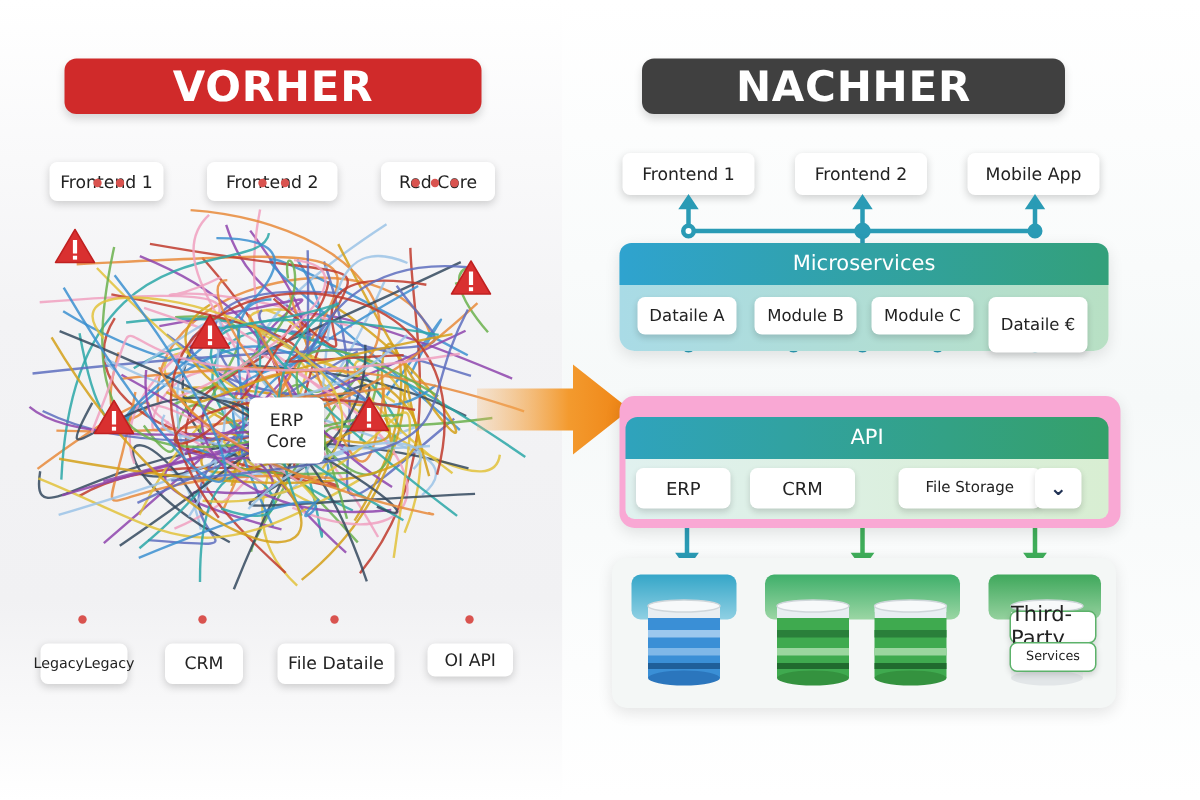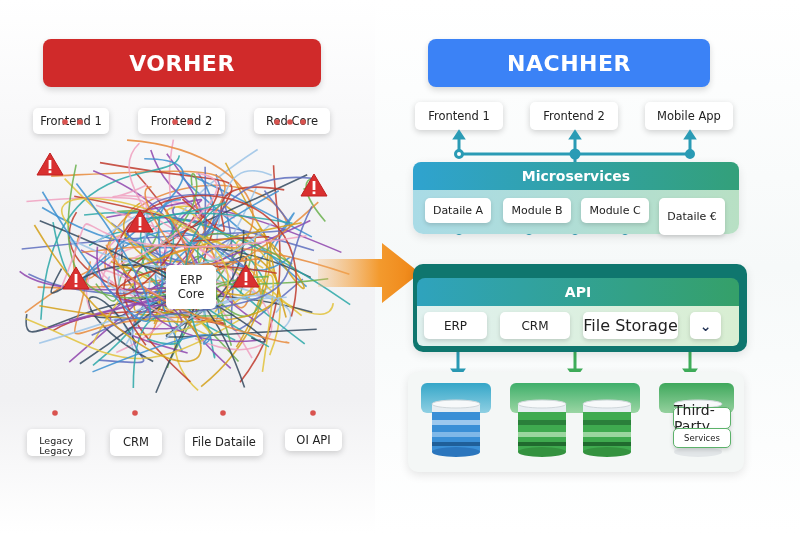--- a/index.html
+++ b/index.html
@@ -1,29 +1,29 @@
 <!DOCTYPE html>
 <html><head>
 <meta charset="utf-8">
 <style>
   html,body{margin:0;padding:0;}
   body{width:800px;height:533px;position:relative;overflow:hidden;background:#ffffff;font-family:"DejaVu Sans","Liberation Sans",sans-serif;}
   .panel-left{position:absolute;left:0;top:0;width:375px;height:533px;background:linear-gradient(180deg,#ffffff 0%,#f3f3f5 40%,#f1f1f3 75%,#ffffff 100%);}
   .panel-right{position:absolute;left:375px;top:0;width:425px;height:533px;background:linear-gradient(180deg,#ffffff 0%,#f6f9f9 50%,#ffffff 100%);}
-  .banner{position:absolute;height:48px;border-radius:8px;color:#fff;font-weight:bold;font-size:22px;display:flex;align-items:center;justify-content:center;letter-spacing:0.5px;box-shadow:0 3px 6px rgba(0,0,0,0.15);text-align:center;}
+  .banner{position:absolute;height:37px;border-radius:8px;color:#fff;font-weight:bold;font-size:28px;display:flex;align-items:center;justify-content:center;letter-spacing:0.5px;box-shadow:0 3px 6px rgba(0,0,0,0.15);text-align:center;}
   .banner::after{content:"";position:absolute;bottom:-7px;left:50%;margin-left:-7px;border-left:7px solid transparent;border-right:7px solid transparent;border-top:7px solid inherit;}
   .banner-red{left:43px;top:39px;width:278px;background:#d02a2a;}
   .banner-red::after{border-top-color:#d02a2a;}
-  .banner-green{left:428px;top:39px;width:282px;background:#3b82f6;}
+  .banner-green{left:428px;top:39px;width:282px;background:#404040;}
   .banner-green::after{border-top-color:#3f9d44;}
   .node{position:absolute;background:#fff;border-radius:5px;box-shadow:0 2px 6px rgba(0,0,0,0.18);display:flex;align-items:center;justify-content:center;font-size:11.5px;color:#222;text-align:center;line-height:1.25;}
   .warn{position:absolute;width:28px;height:24px;}
   .arrow{position:absolute;left:318px;top:243px;width:102px;height:60px;}
   .layer{position:absolute;border-radius:10px;box-shadow:0 3px 10px rgba(0,0,0,0.10);}
-  .layer-head{position:absolute;left:0;right:0;top:0;height:28px;border-radius:8px 8px 0 0;color:#fff;font-weight:bold;font-size:14px;display:flex;align-items:center;justify-content:center;}
+  .layer-head{position:absolute;left:0;right:0;top:0;height:28px;border-radius:8px 8px 0 0;color:#fff;font-weight:normal;font-size:14px;display:flex;align-items:center;justify-content:center;}
   .mod{position:absolute;background:#fff;border-radius:5px;box-shadow:0 2px 4px rgba(0,0,0,0.15);display:flex;align-items:center;justify-content:center;font-size:11px;color:#222;}
   .db{position:absolute;width:50px;height:58px;}
   svg{overflow:visible;}
 </style>
 </head>
 <body>
 
 <div class="panel-left"></div>
 <div class="panel-right"></div>
 
@@ -181,21 +181,21 @@
     <path d="M14 1 L27 23 L1 23 Z" fill="#d93030" stroke="#c02020" stroke-linejoin="round"></path>
     <rect x="12.6" y="8" width="2.8" height="9" fill="#fff"></rect>
     <rect x="12.6" y="18.5" width="2.8" height="2.6" fill="#fff"></rect>
   </svg>
 <svg class="warn" style="left:232px;top:264px;" viewBox="0 0 28 24">
     <path d="M14 1 L27 23 L1 23 Z" fill="#d93030" stroke="#c02020" stroke-linejoin="round"></path>
     <rect x="12.6" y="8" width="2.8" height="9" fill="#fff"></rect>
     <rect x="12.6" y="18.5" width="2.8" height="2.6" fill="#fff"></rect>
   </svg>
 
-<div class="node" style="left:27px;top:429px;width:58px;height:27px;flex-direction:column;font-size:9.5px;line-height:1.05;justify-content:flex-end;">
+<div class="node" style="left:27px;top:429px;width:58px;height:27px;font-size:9.5px;line-height:1.05;">
   <span>Legacy</span>
   <span>Legacy</span>
 </div>
 <div class="node" style="left:110px;top:429px;width:52px;height:27px;">CRM</div>
 <div class="node" style="left:185px;top:429px;width:78px;height:27px;">File Dataile</div>
 <div class="node" style="left:285px;top:429px;width:57px;height:22px;">OI API</div>
 
 <svg class="arrow" viewBox="0 0 102 60">
   <defs>
       <linearGradient id="ag" x1="0" x2="1">
@@ -261,26 +261,26 @@
 </svg>
 
 <div class="layer" style="left:413px;top:162px;width:326px;height:72px;background:linear-gradient(90deg,#a9dbe6,#b8e0c4);">
   <div class="layer-head" style="background:linear-gradient(90deg,#2fa3cf,#33a07a);">Microservices</div>
   <div class="mod" style="left:12px;top:36px;width:66px;height:25px;">Dataile A</div>
   <div class="mod" style="left:90px;top:36px;width:68px;height:25px;">Module B</div>
   <div class="mod" style="left:168px;top:36px;width:68px;height:25px;">Module C</div>
   <div class="mod" style="left:246px;top:36px;width:66px;height:37px;">Dataile €</div>
 </div>
 
-<div class="layer" style="left:413px;top:264px;width:334px;height:88px;background:#0f766e;">
+<div class="layer" style="left:413px;top:264px;width:334px;height:88px;background:#f9a8d4;">
   <div class="layer-head" style="top:14px;left:4px;right:8px;background:linear-gradient(90deg,#2fa3bd,#35a069);">API</div>
   <div style="position:absolute;left:4px;right:8px;top:42px;height:40px;background:linear-gradient(90deg,#e0f1ef,#d8eed2);border-radius:0 0 6px 6px;"></div>
   <div class="mod" style="left:11px;top:48px;width:63px;height:27px;font-size:12px;">ERP</div>
   <div class="mod" style="left:87px;top:48px;width:70px;height:27px;font-size:12px;">CRM</div>
-  <div class="mod" style="left:170px;top:48px;width:95px;height:27px;font-size:16px;">File Storage</div>
+  <div class="mod" style="left:186px;top:48px;width:95px;height:27px;font-size:10px;">File Storage</div>
   <div class="mod" style="left:277px;top:48px;width:31px;height:27px;font-size:14px;font-weight:bold;color:#235;">⌄</div>
 </div>
 
 <div class="layer" style="left:408px;top:372px;width:336px;height:100px;background:#f4f7f6;">
   <div style="position:absolute;left:13px;top:11px;width:70px;height:30px;background:linear-gradient(180deg,#35a6c8,#8fd0e3);border-radius:6px;"></div>
   <div style="position:absolute;left:102px;top:11px;width:130px;height:30px;background:linear-gradient(180deg,#3faf6a,#9bd6a4);border-radius:6px;"></div>
   <div style="position:absolute;left:251px;top:11px;width:75px;height:30px;background:linear-gradient(180deg,#3fa85c,#95d19e);border-radius:6px;"></div>
 </div>
 
 <svg class="db" style="left:431px;top:400px;" viewBox="0 0 50 58">

